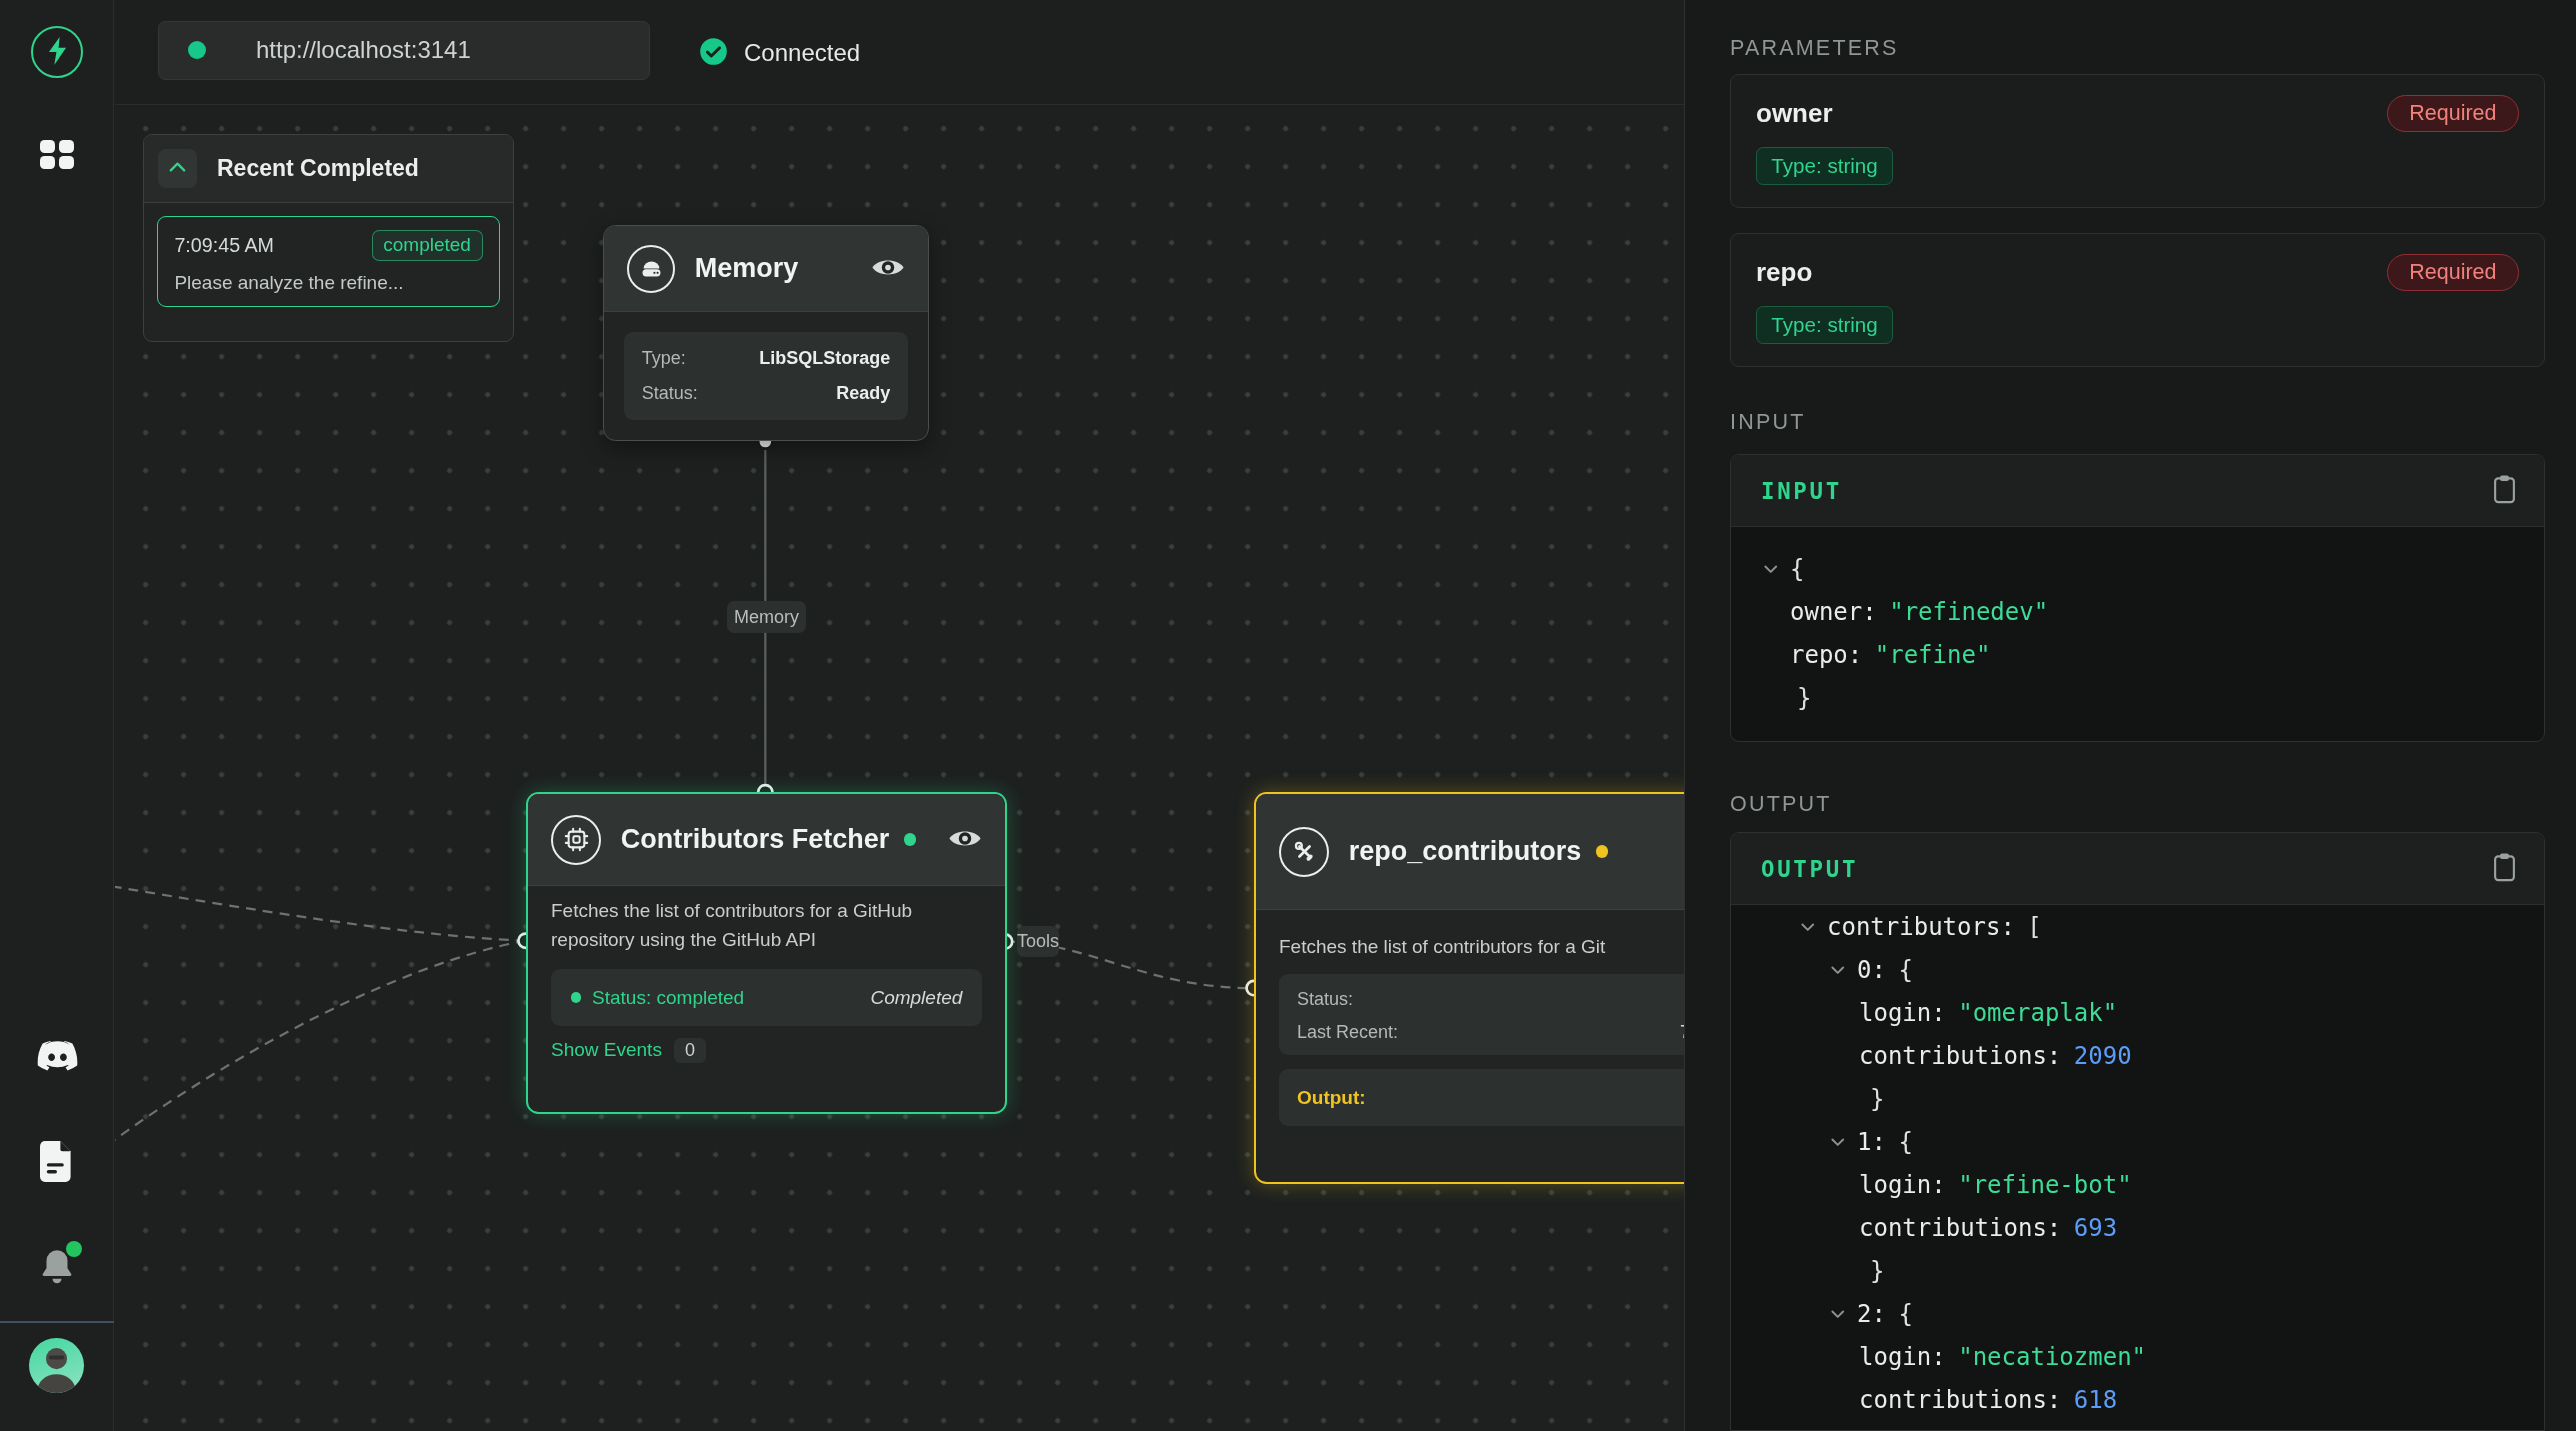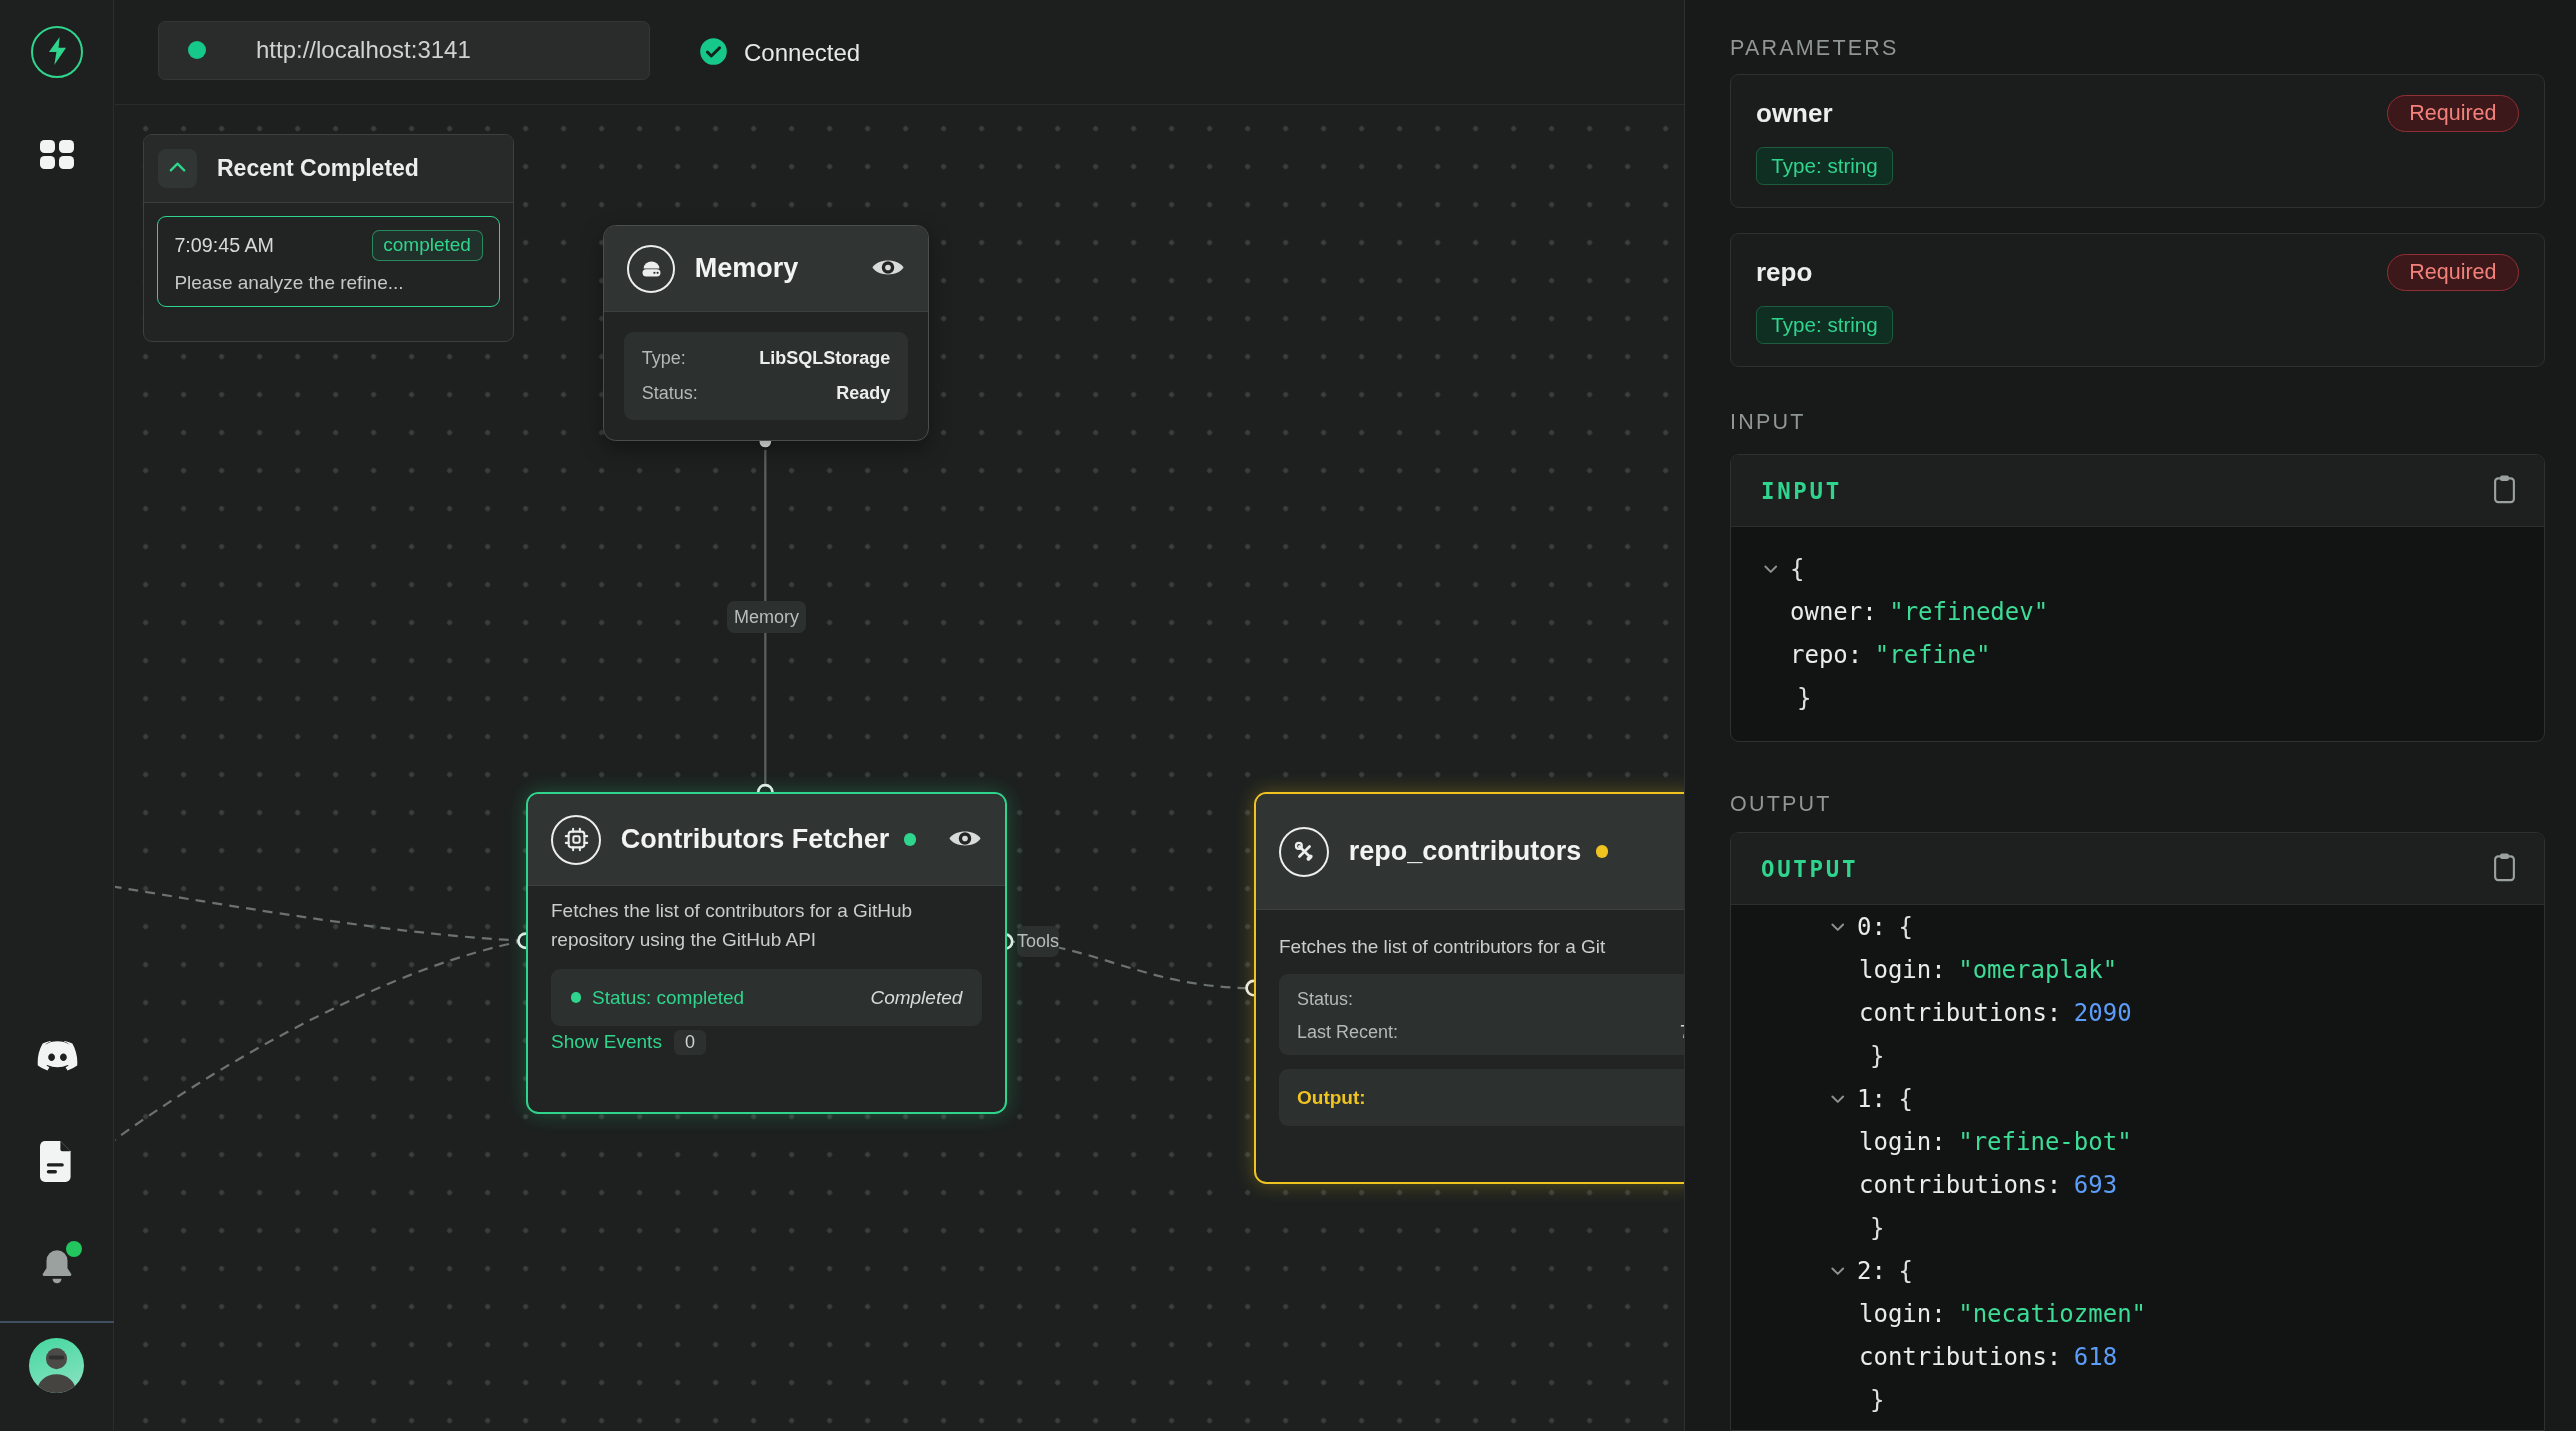--- a/index.html
+++ b/index.html
@@ -280,21 +280,21 @@
           </svg>
         </span>
       </div>
       <div style="padding:10px 23px;">
         <div class="desc" style="width:435px;">Fetches the list of contributors for a GitHub repository using the GitHub API</div>
         <div class="inner-card status-line" style="height:57px; margin-top:15px; padding:0 19.7px;">
           <span class="sm-dot"></span>
           <span class="status-green">Status: completed</span>
           <span class="status-right">Completed</span>
         </div>
-        <div class="show-events" style="margin-top:4px;">
+        <div class="show-events" style="margin-top:12px;">
           <span>Show Events</span>
           <span class="events-badge">0</span>
         </div>
       </div>
     </section>
 
     <section class="node node-yellow" style="left:1139px; top:686px; width:479px; height:392px;">
       <div class="node-header" style="height:116px;">
         <div class="icon-circle" style="width:50px; height:50px;">
           <svg width="27" height="27" viewBox="0 0 24 24" fill="none" stroke="#eceeed" stroke-width="2.4" stroke-linecap="round">
@@ -374,20 +374,23 @@
       <div class="io-header">
         <span class="io-title">OUTPUT</span>
         <span class="clip">
           <svg width="25" height="30" viewBox="0 0 20 24" fill="none" stroke="#9aa19f" stroke-width="1.7">
             <rect x="2.5" y="3.5" width="15" height="19" rx="2.5"></rect>
             <rect x="6.5" y="1.2" width="7" height="4.4" rx="1.4" fill="#9aa19f" stroke="none"></rect>
           </svg>
         </span>
       </div>
       <div class="code">
+        <div class="code-row pl-1"><span class="chev"><svg width="21.5" height="21.5" viewBox="0 0 24 24">
+                <path d="M6 9.5l6 6 6-6" fill="none" stroke="#8b928f" stroke-width="2.2" stroke-linecap="round" stroke-linejoin="round"></path>
+              </svg></span><span class="tok-key">contributors:</span><span class="tok-punct">[</span></div>
         <div class="code-row pl-2"><span class="chev"><svg width="21.5" height="21.5" viewBox="0 0 24 24">
                 <path d="M6 9.5l6 6 6-6" fill="none" stroke="#8b928f" stroke-width="2.2" stroke-linecap="round" stroke-linejoin="round"></path>
               </svg></span><span class="tok-key">0:</span><span class="tok-punct">{</span></div>
         <div class="code-row pl-3"><span class="tok-key">login:</span><span class="tok-str">"omeraplak"</span></div>
         <div class="code-row pl-3"><span class="tok-key">contributions:</span><span class="tok-num">2090</span></div>
         <div class="code-row pl-3c"><span class="tok-punct solo">}</span></div>
         <div class="code-row pl-2"><span class="chev"><svg width="21.5" height="21.5" viewBox="0 0 24 24">
                 <path d="M6 9.5l6 6 6-6" fill="none" stroke="#8b928f" stroke-width="2.2" stroke-linecap="round" stroke-linejoin="round"></path>
               </svg></span><span class="tok-key">1:</span><span class="tok-punct">{</span></div>
         <div class="code-row pl-3"><span class="tok-key">login:</span><span class="tok-str">"refine-bot"</span></div>

